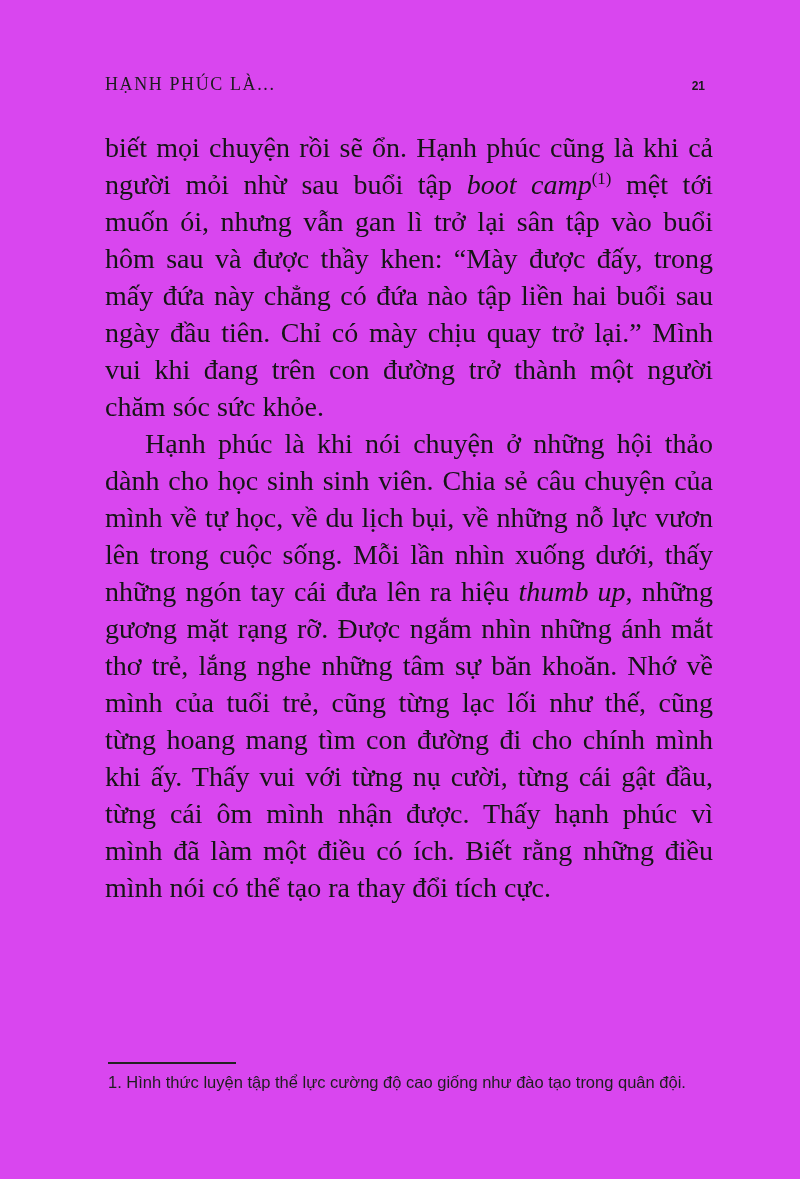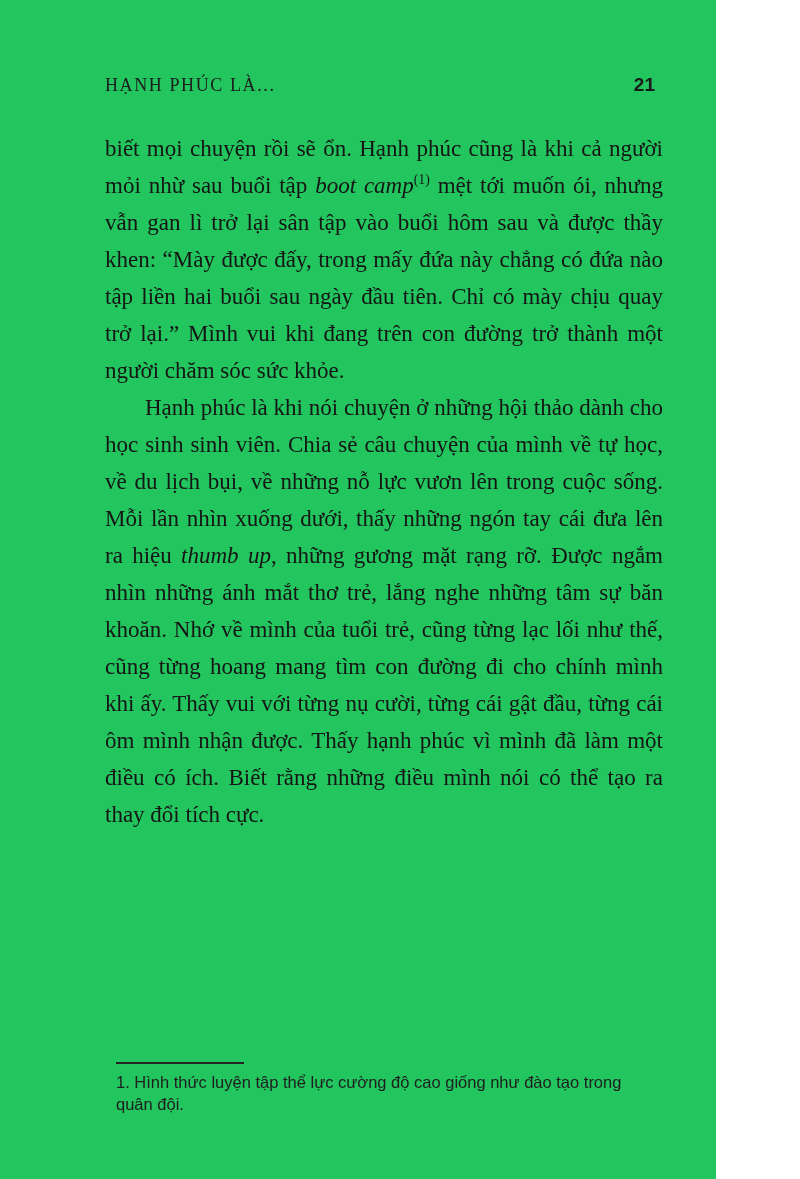--- a/index.html
+++ b/index.html
@@ -2,50 +2,50 @@
 <html lang="vi"><head>
 <meta charset="utf-8">
 <style>
   html, body {
     margin: 0;
     padding: 0;
     background: #ffffff;
   }
   .page {
     position: relative;
-    width: 716px;
+    width: 800px;
     height: 1179px;
-    background: #22c55e;
+    background: #d946ef;
     box-sizing: border-box;
-    padding: 74px 53px 0 105px;
+    padding: 74px 87px 0 105px;
     overflow: hidden;
     font-family: "Liberation Serif", serif;
   }
   .page-header {
     display: flex;
     justify-content: space-between;
     align-items: baseline;
     margin-bottom: 34px;
   }
   .running-title {
     font-family: "Liberation Serif", serif;
     font-size: 18px;
     letter-spacing: 1.6px;
     color: #1c1c1c;
   }
   .page-number {
     font-family: "Liberation Sans", sans-serif;
     font-weight: 700;
-    font-size: 19px;
+    font-size: 12px;
     color: #1a1a1a;
     margin-right: 8px;
   }
   .page-body p.para {
     margin: 0;
-    font-size: 23px;
+    font-size: 28px;
     line-height: 37px;
     text-align: justify;
     color: #151515;
   }
   .page-body p.para.indent {
     text-indent: 40px;
   }
   .page-body em {
     font-style: italic;
   }
@@ -53,21 +53,20 @@
     font-size: 60%;
     line-height: 0;
     vertical-align: super;
     letter-spacing: 0;
   }
   .footnote-area {
     position: absolute;
     left: 108px;
     right: 84px;
     top: 1062px;
-    margin-left: 8px;
   }
   .footnote-rule {
     width: 128px;
     height: 0;
     border-top: 2px solid #222222;
     margin-bottom: 7px;
   }
   .footnote-text {
     margin: 0;
     font-family: "Liberation Sans", sans-serif;

